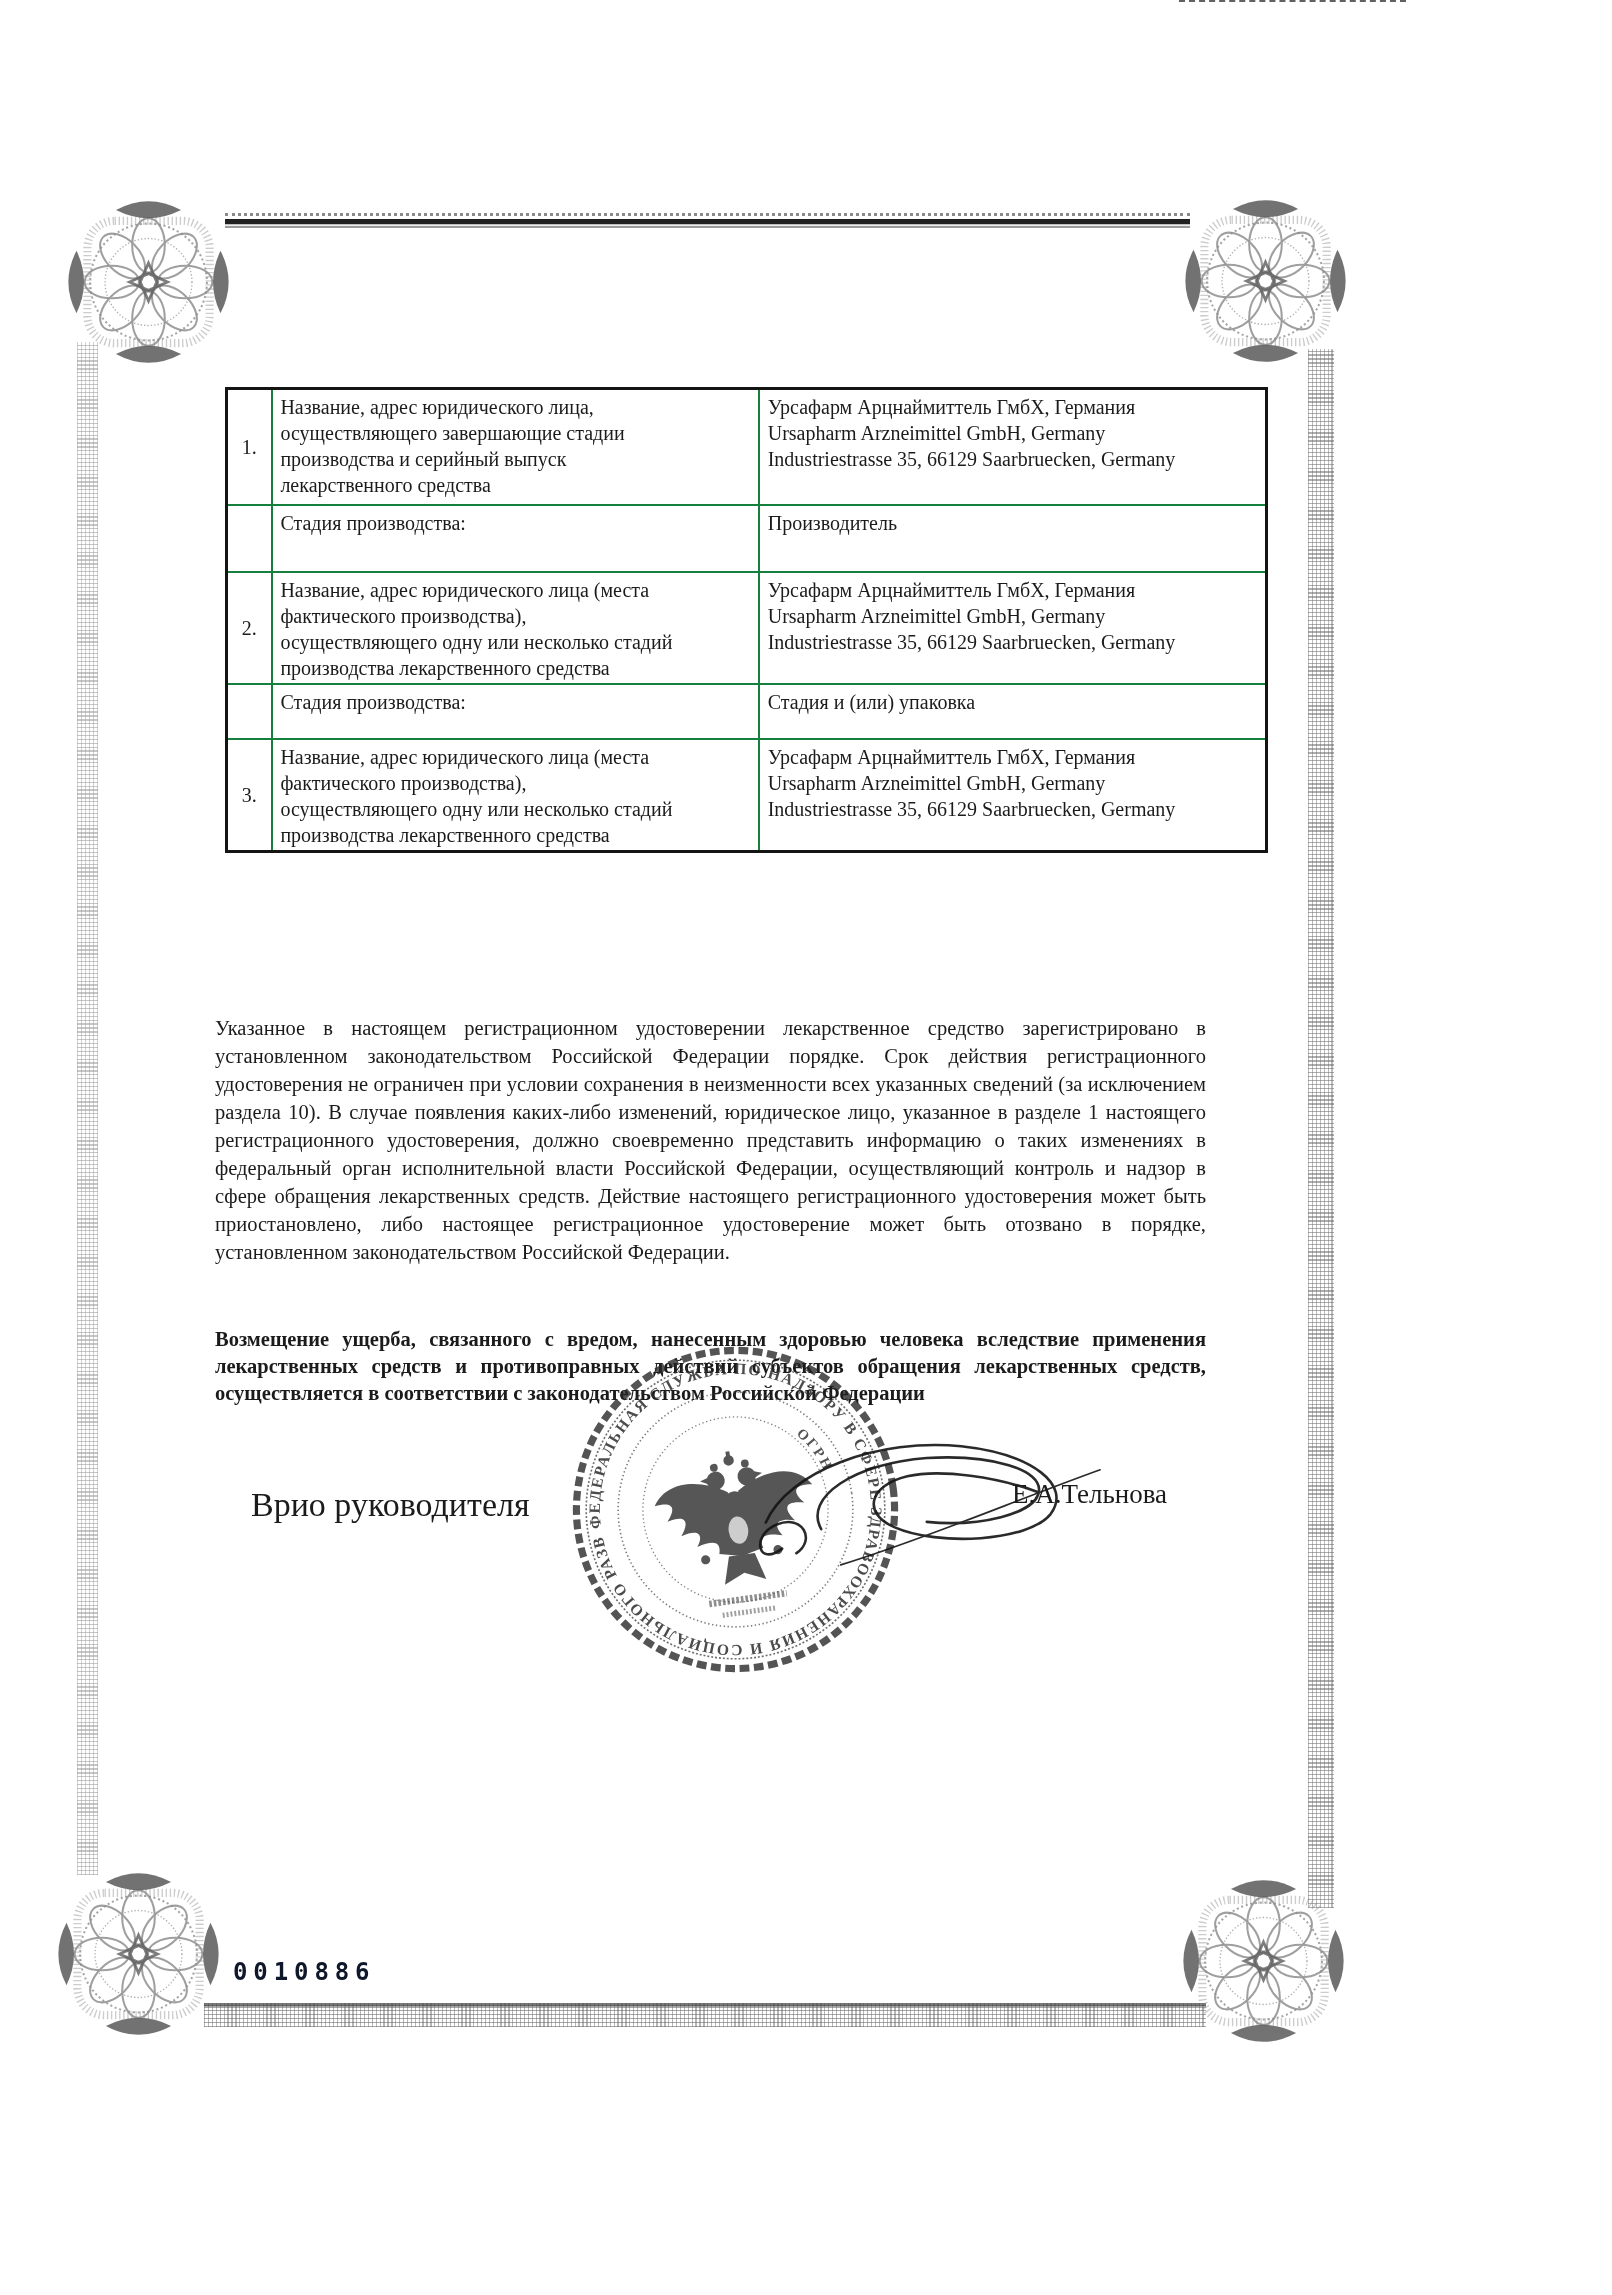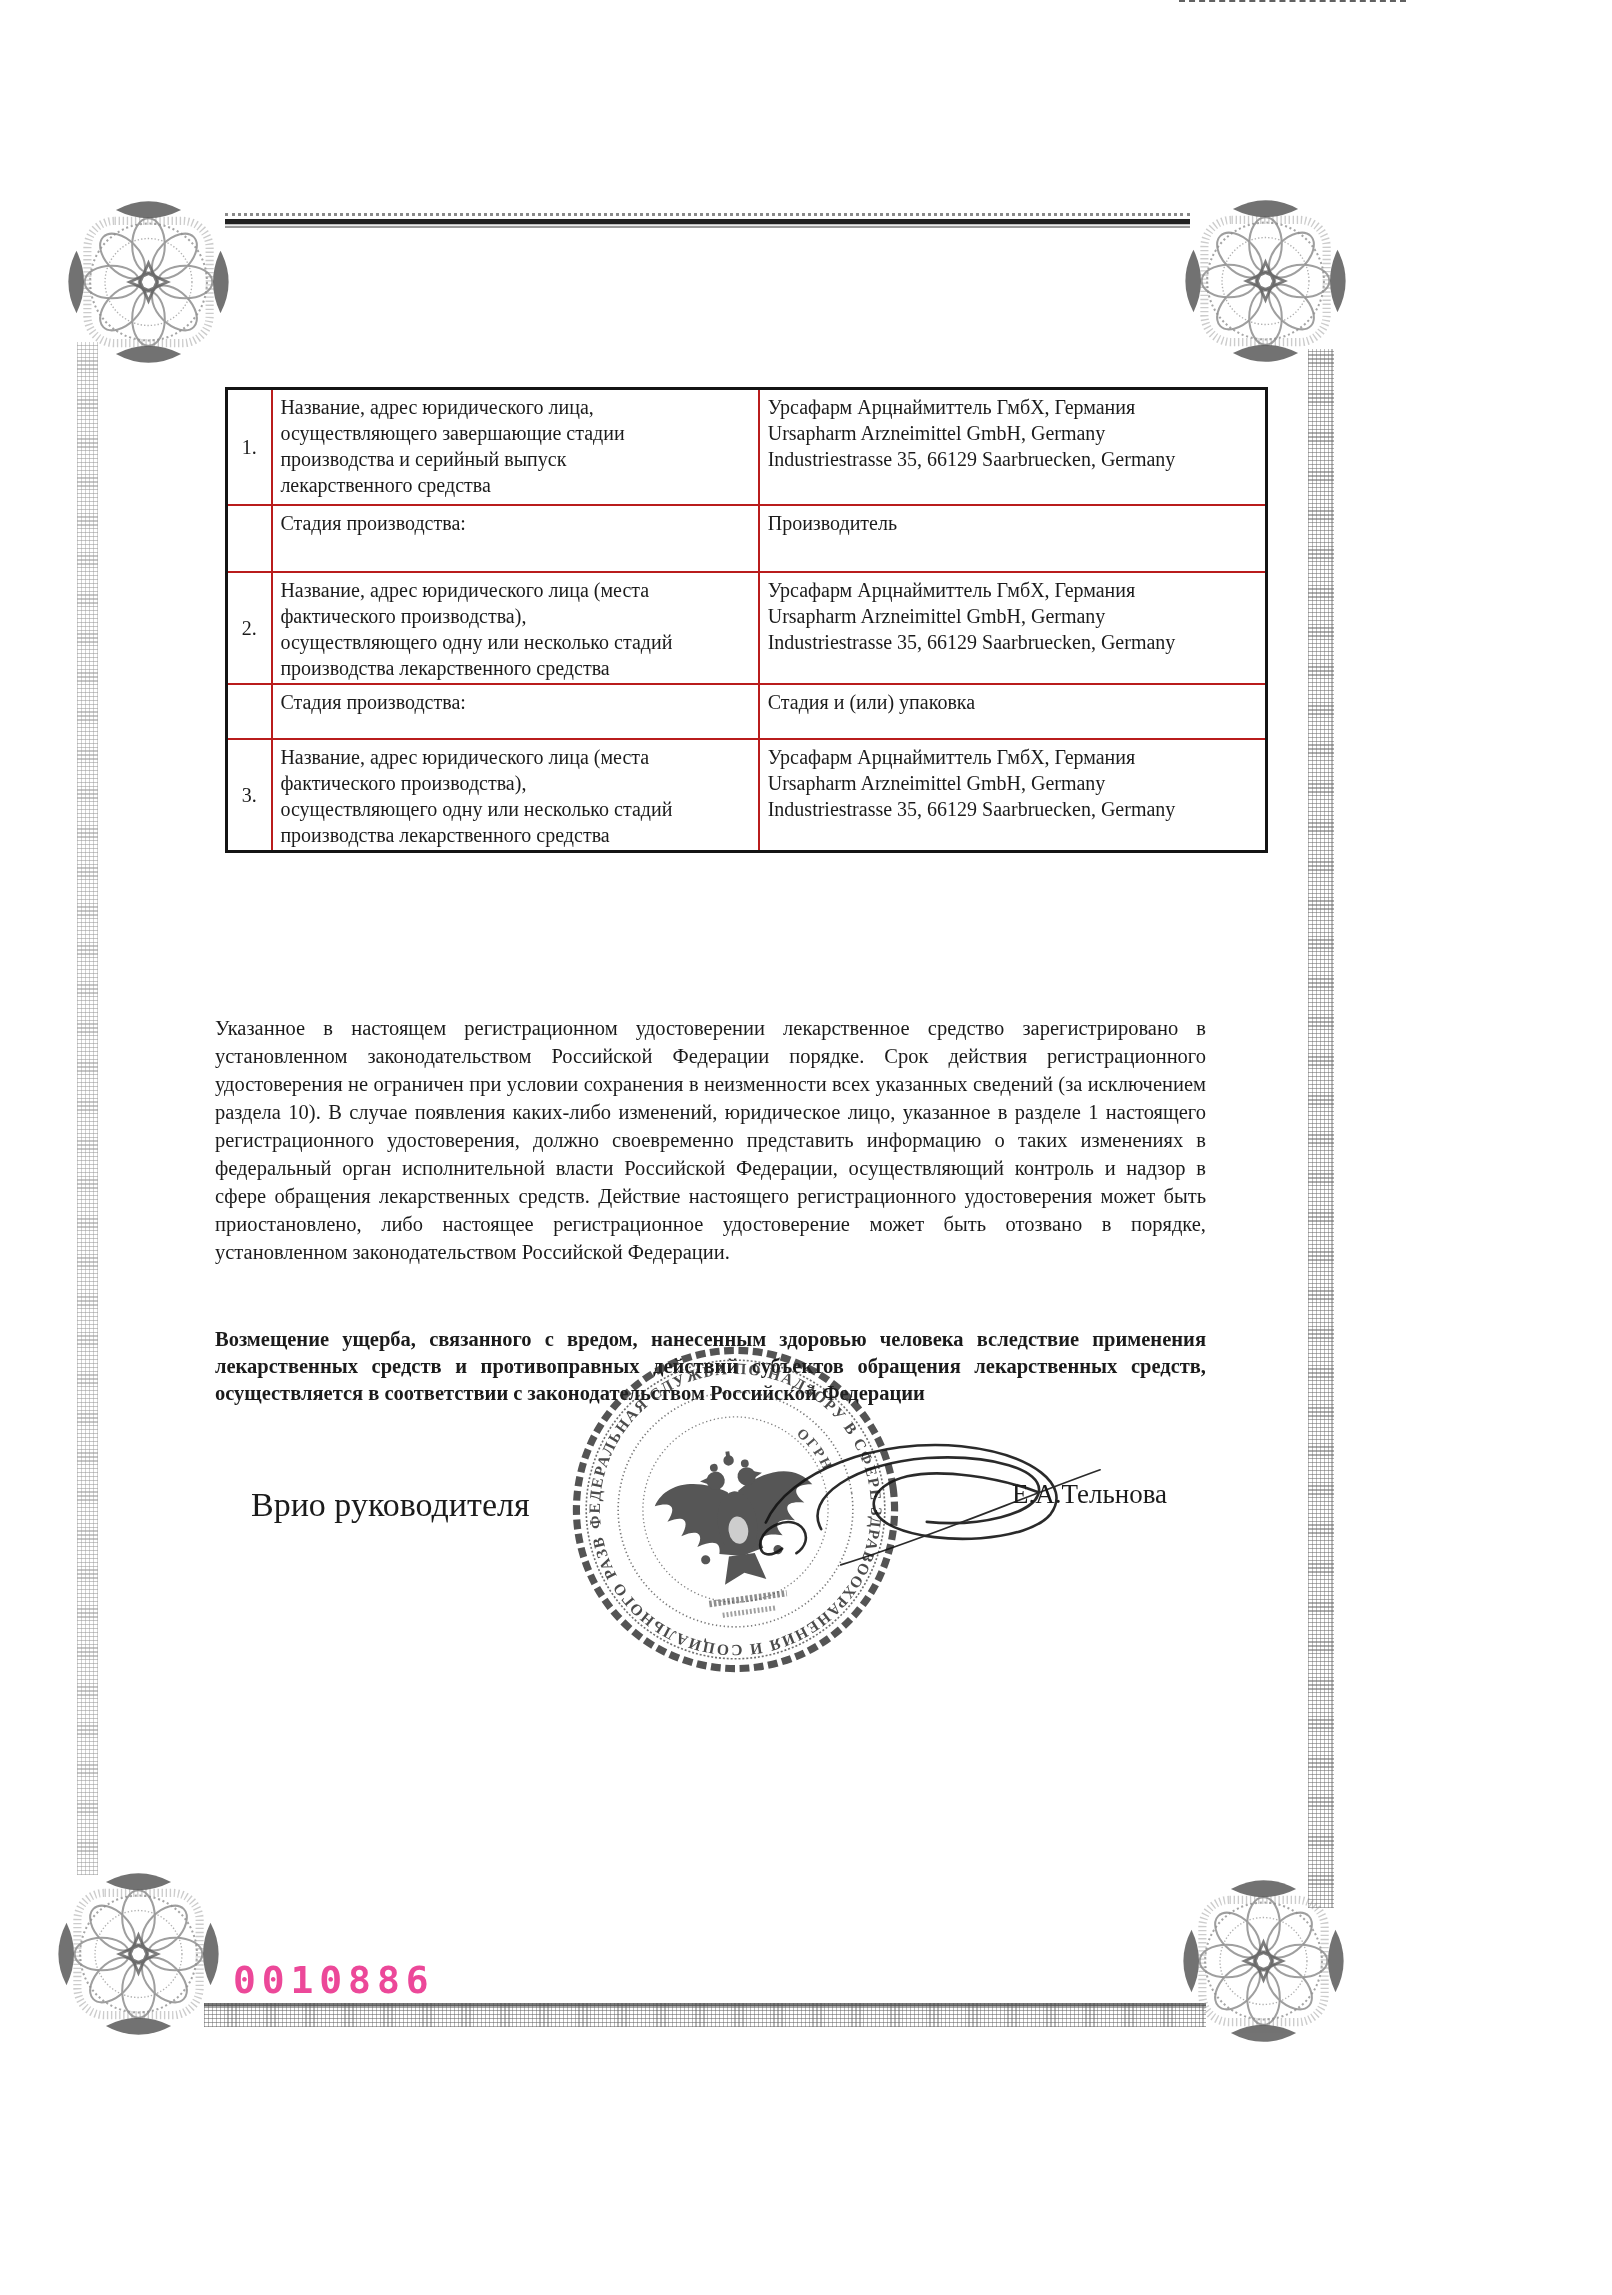--- a/index.html
+++ b/index.html
@@ -25,21 +25,21 @@
 
   .corner{width:163px;height:170px;}
   #corner-tl{left:67px;top:197px;}
   #corner-tr{left:1184px;top:196px;}
   #corner-bl{left:57px;top:1869px;}
   #corner-br{left:1182px;top:1876px;}
 
   
   #reg-table{left:225px;top:387px;border-collapse:collapse;table-layout:fixed;width:1002px;
              font-size:20px;line-height:26px;}
-  #reg-table td{border:2px solid #b91c1c;vertical-align:top;padding:3.9px 6.5px 2.6px 7.8px;overflow:hidden;}
+  #reg-table td{border:2px solid #15803d;vertical-align:top;padding:3.9px 6.5px 2.6px 7.8px;overflow:hidden;}
   #reg-table{border:3.3px solid #141414;}
   #reg-table .num{width:40px;text-align:center;vertical-align:middle;padding:2.6px 1.3px;}
   #reg-table .lbl{width:471px;}
   #reg-table .val{width:491px;}
   tr.h175 td{height:108px;} tr.h99 td{height:58px;} tr.h165 td{height:101px;}
   tr.h80 td{height:46px;} tr.h160 td{height:98px;}
 
   
   #section10-label{left:225px;top:869px;width:391px;font-weight:bold;font-size:22px;line-height:30px;}
   #section10-value{left:736px;top:867px;width:483px;font-size:22px;line-height:30px;}
@@ -50,21 +50,21 @@
   #para-damages{top:1302px;font-weight:bold;line-height:27px;margin-top:24px;}
 
   
   #signer-role{left:218px;top:1486px;font-size:34px;margin-left:33px;}
   #signer-name{left:1012px;top:1479px;font-size:27px;}
   #stamp-box{left:566px;top:1340px;width:339px;height:339px;transform:rotate(-8deg);opacity:.92;}
   #signature-box{left:743px;top:1415px;width:378px;height:189px;}
 
   
   #serial-number{left:233px;top:1958px;font-family:"DejaVu Sans Mono","Liberation Mono",monospace;
-                 font-size:38px;letter-spacing:5.9px;color:#ec4899;font-weight:bold;}
+                 font-size:24px;letter-spacing:5.9px;color:#0f172a;font-weight:bold;}
 </style>
 </head>
 <body>
 
 <div id="page">
 
   <svg width="0" height="0" style="position:absolute" aria-hidden="true">
     <defs>
       <symbol id="rosette" viewBox="0 0 240 240">
         <g fill="none" stroke="#8f8f8f">

